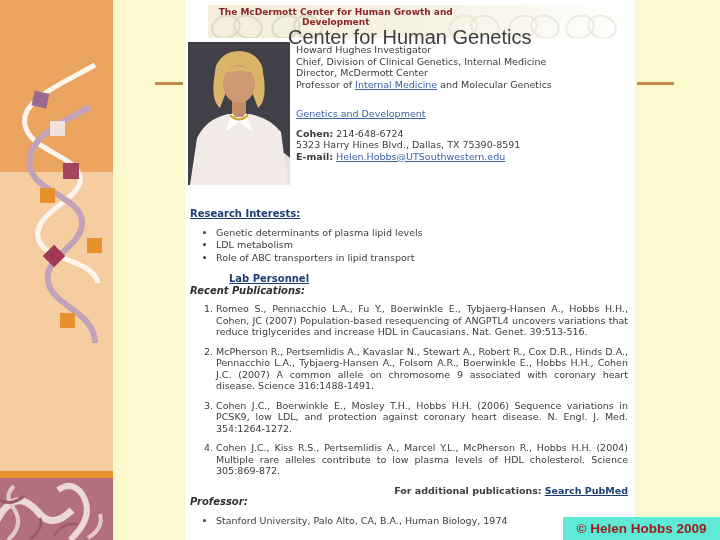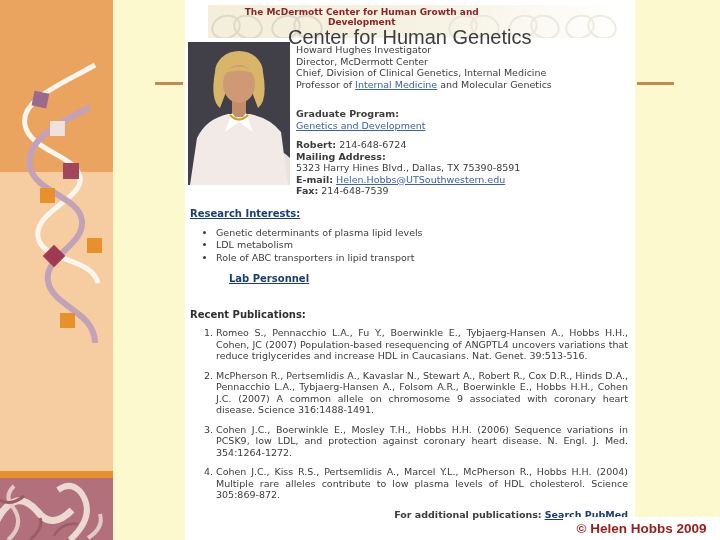--- a/index.html
+++ b/index.html
@@ -20,43 +20,43 @@
   .dash{position:absolute;top:82px;height:3px;background:#C08A52;}
   .dash-left{left:155px;width:28px;}
   .dash-right{left:637px;width:37px;}
   
   .page{position:absolute;left:185px;top:0;width:450px;height:540px;background:#FFFFFF;}
   
   .banner{position:absolute;left:23px;top:5px;width:412px;height:33px;
     background:linear-gradient(90deg,#F4EEDA 0%,#F6F2E4 55%,#FFFFFE 100%);}
   .banner svg{position:absolute;left:0;top:0;}
   .banner-super{position:relative;z-index:2;color:#8B2424;font-size:9px;font-weight:bold;
-    text-align:center;width:62%;padding-top:2px;letter-spacing:0px;padding-left:26px;}
+    text-align:center;width:62%;padding-top:2px;letter-spacing:0px;}
   .banner-title{position:relative;z-index:2;color:#3C3C3C;font-size:20px;line-height:21px;
     font-family:"Liberation Sans",sans-serif;margin-left:80px;margin-top:0;}
   
   .photo{position:absolute;left:3px;top:42px;width:102px;height:143px;}
   
   .info{position:absolute;left:111px;top:44px;font-size:9.5px;line-height:11.5px;width:330px;}
   .info .bold{font-weight:bold;}
   .gap18{height:18px;} .gap8{height:8px;}
   a{color:#3A62A8;text-decoration:underline;cursor:pointer;}
   
   .main{position:absolute;left:5px;top:208px;width:438px;font-size:9.5px;line-height:11.5px;}
   .section-link{display:inline-block;color:#1A3E74;font-weight:bold;font-size:10px;text-decoration:underline;}
   .section-head{font-weight:bold;color:#2F2F2F;font-size:10px;}
   ul.dots{margin:7px 0 0 0;padding:0 0 0 26px;list-style:disc;}
   ul.dots li{margin:0 0 1px 0;}
   ol.pubs{margin:7px 0 0 0;padding:0 0 0 26px;}
   ol.pubs li{margin:0 0 8px 0;text-align:justify;}
-  .mt10{margin-top:10px;padding-left:39px;} .mt12{margin-top:24px;} .mt4{margin-top:4px;text-align:right;}
+  .mt10{margin-top:10px;padding-left:39px;} .mt12{margin-top:0;font-style:italic;} .mt4{margin-top:4px;text-align:right;}
   .pubmed-line .bold{font-weight:bold;}
   .pubmed-line a{font-weight:bold;color:#1A3E74;}
   
-  .copyright{position:absolute;left:563px;top:517px;width:157px;height:23px;background:#ffffff;
+  .copyright{position:absolute;left:563px;top:517px;width:157px;height:23px;background:#5eead4;
     color:#9A1B1B;font-size:13.5px;font-weight:bold;font-family:"Liberation Sans",sans-serif;
     display:flex;align-items:center;justify-content:center;z-index:10;}
 </style>
 </head>
 <body>
 
 <div class="left-col">
   <div class="left-top"></div>
   <div class="left-bottom"></div>
   <div class="left-bar"></div>
@@ -124,32 +124,29 @@
       <ellipse cx="51" cy="42" rx="16" ry="19" fill="#CF9A73"></ellipse>
       <path d="M34 32 Q51 17 68 32 Q51 25 34 32 Z" fill="#D8B569"></path>
       <path d="M44 71 L37 90 L51 80 Z" fill="#FFFFFF"></path>
       <path d="M58 71 L65 90 L51 80 Z" fill="#FFFFFF"></path>
       <path d="M42 73 Q51 82 60 73" stroke="#C9A227" stroke-width="2" fill="none"></path>
     </svg>
   </div>
 
   <div class="info">
     <div>Howard Hughes Investigator</div>
+    <div>Chief, Division of Clinical Genetics, Internal Medicine</div>
     <div>Director, McDermott Center</div>
-    <div>Chief, Division of Clinical Genetics, Internal Medicine</div>
     <div><span>Professor of </span><a>Internal Medicine</a><span> and Molecular Genetics</span></div>
     <div class="gap18"></div>
-    <div class="bold">Graduate Program:</div>
     <div><a>Genetics and Development</a></div>
     <div class="gap8"></div>
-    <div><span class="bold">Robert:</span> <span>214-648-6724</span></div>
-    <div class="bold">Mailing Address:</div>
+    <div><span class="bold">Cohen:</span> <span>214-648-6724</span></div>
     <div>5323 Harry Hines Blvd., Dallas, TX 75390-8591</div>
     <div><span class="bold">E-mail:</span> <a>Helen.Hobbs@UTSouthwestern.edu</a></div>
-    <div><span class="bold">Fax:</span> <span>214-648-7539</span></div>
   </div>
 
   <div class="main">
     <a class="section-link">Research Interests:</a>
     <ul class="dots">
       <li>Genetic determinants of plasma lipid levels</li>
       <li>LDL metabolism</li>
       <li>Role of ABC transporters in lipid transport</li>
     </ul>
     <div class="mt10"><a class="section-link">Lab Personnel</a></div>

